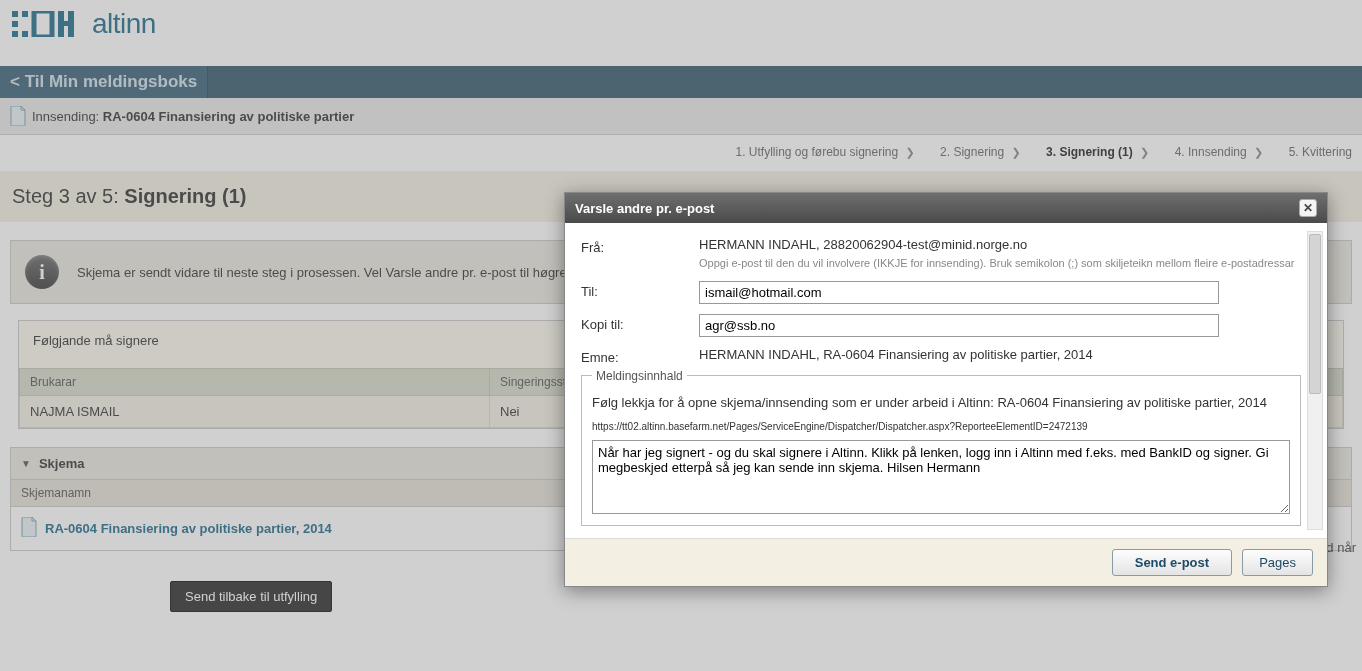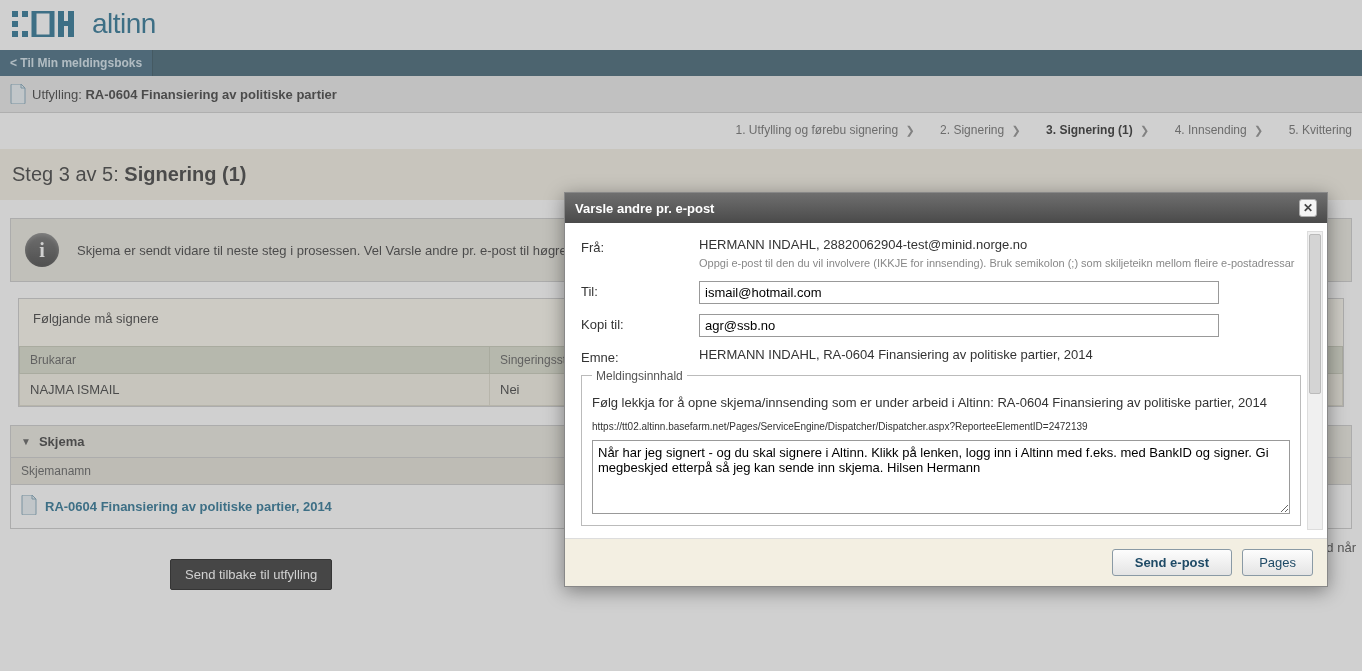--- a/index.html
+++ b/index.html
@@ -1,25 +1,25 @@
 <!DOCTYPE html>
 <html><head>
 <meta charset="utf-8">
 <style>
 * { box-sizing: border-box; margin: 0; padding: 0; }
 body { font-family: Arial, Helvetica, sans-serif; font-size: 13px; color: #333; background: #fff; width: 1362px; height: 671px; overflow: hidden; position: relative; }
 
 
-.header { background: #fff; padding: 8px 12px 10px; }
+.header { background: #fff; padding: 8px 12px 26px; }
 .logo-wrap { display: flex; align-items: center; gap: 10px; }
 .logo-icon { display: inline-flex; align-items: center; }
 .logo-text { font-size: 28px; color: #1e6a8d; font-weight: normal; letter-spacing: -0.5px; }
 
 
-.breadcrumb-bar { background: #355a6a; color: #fff; font-size: 12px; font-weight: bold; }
+.breadcrumb-bar { background: #355a6a; color: #fff; font-size: 17px; font-weight: bold; }
 .breadcrumb-link { display: inline-block; padding: 6px 10px; background: #3a6278; color: #cfe0ea; border-right: 1px solid #2a4a58; }
 
 
 .submission-row { background: #e8e8e8; padding: 8px 10px; display: flex; align-items: center; gap: 6px; border-bottom: 1px solid #ccc; }
 .submission-row .doc-ic { width: 16px; height: 20px; }
 .submission-label { color: #333; }
 .submission-label .strong { font-weight: bold; }
 
 
 .steps { background: #fff; padding: 10px 10px 12px; text-align: right; font-size: 12px; color: #555; }
@@ -111,21 +111,21 @@
 </div>
 
 <div class="submission-row">
   <span class="doc-ic">
     <svg width="16" height="20" viewBox="0 0 16 20">
         <path d="M2 0h9l4 4v15a1 1 0 0 1-1 1H2a1 1 0 0 1-1-1V1a1 1 0 0 1 1-1z" fill="#e8f0f5" stroke="#7aa0b5"></path>
         <path d="M11 0v4h4" fill="none" stroke="#7aa0b5"></path>
       </svg>
   </span>
   <span class="submission-label">
-    <span>Utfylling: </span><span class="strong">RA-0604 Finansiering av politiske partier</span>
+    <span>Innsending: </span><span class="strong">RA-0604 Finansiering av politiske partier</span>
   </span>
 </div>
 
 <div class="steps">
   <span class="step">
       <span>1. Utfylling og førebu signering</span>
     </span>
   <span class="chev">❯</span>
   <span class="step">
       <span>2. Signering</span>

